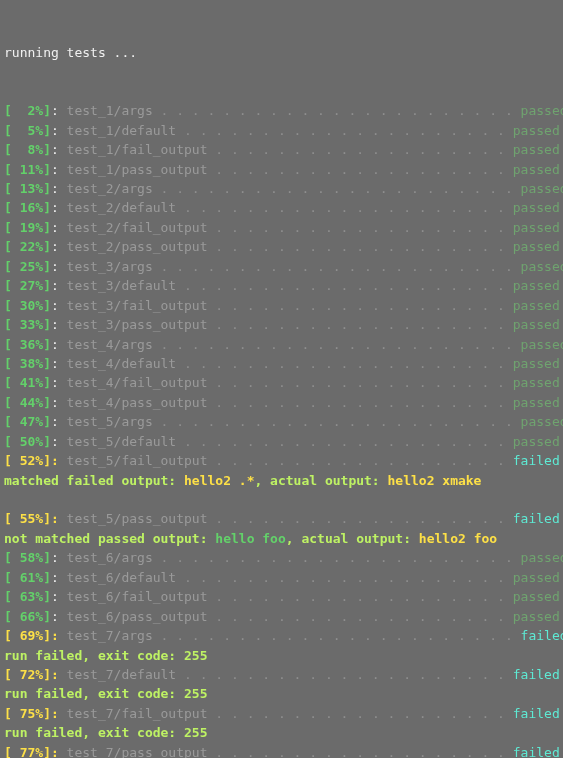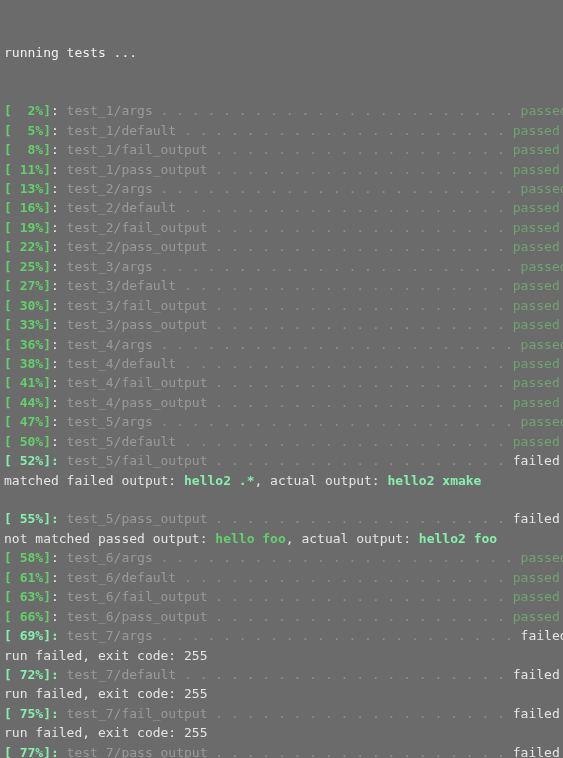--- a/index.html
+++ b/index.html
@@ -26,28 +26,28 @@
   }
   .line {
     height: 19.45px;
     white-space: pre;
     display: block;
     letter-spacing: 0px;
   }
   .blank { height: 19.45px; display: block; }
 
   
-  .w        { color: #e5e5e5; font-weight: normal; }      
+  .w        { color: #bef264; font-weight: bold; }      
   .plain    { color: #f0f0f0; }                          
   .dim      { color: #9a9a9a; margin-top: 32px; }                          
   .dots     { color: #8e8e8e; }
   .grn      { color: #63d16a; font-weight: bold; }       
   .grn-dim  { color: #6fa36f; }                          
-  .red      { color: #86efac; font-weight: bold; }       
-  .red-dim  { color: #e5e5e5; }
+  .red      { color: #fde047; font-weight: bold; }       
+  .red-dim  { color: #5eead4; }
 </style>
 </head>
 <body>
 
 <div id="terminal">
   <span class="line"><span class="plain">running tests ...</span></span>
   <div id="rows"><span class="line"><span class="grn">[  2%]</span><span class="plain">:</span><span class="dim"> test_1/args </span><span class="dots">. . . . . . . . . . . . . . . . . . . . . . . </span><span class="grn-dim">passed</span></span><span class="line"><span class="grn">[  5%]</span><span class="plain">:</span><span class="dim"> test_1/default </span><span class="dots">. . . . . . . . . . . . . . . . . . . . . </span><span class="grn-dim">passed</span><span class="w"> 5.000s</span></span><span class="line"><span class="grn">[  8%]</span><span class="plain">:</span><span class="dim"> test_1/fail_output </span><span class="dots">. . . . . . . . . . . . . . . . . . . </span><span class="grn-dim">passed</span><span class="w"> 5.000s</span></span><span class="line"><span class="grn">[ 11%]</span><span class="plain">:</span><span class="dim"> test_1/pass_output </span><span class="dots">. . . . . . . . . . . . . . . . . . . </span><span class="grn-dim">passed</span><span class="w"> 5.000s</span></span><span class="line"><span class="grn">[ 13%]</span><span class="plain">:</span><span class="dim"> test_2/args </span><span class="dots">. . . . . . . . . . . . . . . . . . . . . . . </span><span class="grn-dim">passed</span></span><span class="line"><span class="grn">[ 16%]</span><span class="plain">:</span><span class="dim"> test_2/default </span><span class="dots">. . . . . . . . . . . . . . . . . . . . . </span><span class="grn-dim">passed</span><span class="w"> 6.000s</span></span><span class="line"><span class="grn">[ 19%]</span><span class="plain">:</span><span class="dim"> test_2/fail_output </span><span class="dots">. . . . . . . . . . . . . . . . . . . </span><span class="grn-dim">passed</span><span class="w"> 6.000s</span></span><span class="line"><span class="grn">[ 22%]</span><span class="plain">:</span><span class="dim"> test_2/pass_output </span><span class="dots">. . . . . . . . . . . . . . . . . . . </span><span class="grn-dim">passed</span><span class="w"> 7.000s</span></span><span class="line"><span class="grn">[ 25%]</span><span class="plain">:</span><span class="dim"> test_3/args </span><span class="dots">. . . . . . . . . . . . . . . . . . . . . . . </span><span class="grn-dim">passed</span></span><span class="line"><span class="grn">[ 27%]</span><span class="plain">:</span><span class="dim"> test_3/default </span><span class="dots">. . . . . . . . . . . . . . . . . . . . . </span><span class="grn-dim">passed</span><span class="w"> 6.000s</span></span><span class="line"><span class="grn">[ 30%]</span><span class="plain">:</span><span class="dim"> test_3/fail_output </span><span class="dots">. . . . . . . . . . . . . . . . . . . </span><span class="grn-dim">passed</span><span class="w"> 5.000s</span></span><span class="line"><span class="grn">[ 33%]</span><span class="plain">:</span><span class="dim"> test_3/pass_output </span><span class="dots">. . . . . . . . . . . . . . . . . . . </span><span class="grn-dim">passed</span><span class="w"> 5.000s</span></span><span class="line"><span class="grn">[ 36%]</span><span class="plain">:</span><span class="dim"> test_4/args </span><span class="dots">. . . . . . . . . . . . . . . . . . . . . . . </span><span class="grn-dim">passed</span></span><span class="line"><span class="grn">[ 38%]</span><span class="plain">:</span><span class="dim"> test_4/default </span><span class="dots">. . . . . . . . . . . . . . . . . . . . . </span><span class="grn-dim">passed</span><span class="w"> 6.000s</span></span><span class="line"><span class="grn">[ 41%]</span><span class="plain">:</span><span class="dim"> test_4/fail_output </span><span class="dots">. . . . . . . . . . . . . . . . . . . </span><span class="grn-dim">passed</span><span class="w"> 6.000s</span></span><span class="line"><span class="grn">[ 44%]</span><span class="plain">:</span><span class="dim"> test_4/pass_output </span><span class="dots">. . . . . . . . . . . . . . . . . . . </span><span class="grn-dim">passed</span><span class="w"> 7.000s</span></span><span class="line"><span class="grn">[ 47%]</span><span class="plain">:</span><span class="dim"> test_5/args </span><span class="dots">. . . . . . . . . . . . . . . . . . . . . . . </span><span class="grn-dim">passed</span></span><span class="line"><span class="grn">[ 50%]</span><span class="plain">:</span><span class="dim"> test_5/default </span><span class="dots">. . . . . . . . . . . . . . . . . . . . . </span><span class="grn-dim">passed</span><span class="w"> 6.000s</span></span><span class="line"><span class="red">[ 52%]</span><span class="red">:</span><span class="dim"> test_5/fail_output </span><span class="dots">. . . . . . . . . . . . . . . . . . . </span><span class="red-dim">failed</span><span class="w"> 5.000s</span></span><span class="line"><span class="w">matched failed output: </span><span class="red">hello2 .*</span><span class="w">, actual output: </span><span class="red">hello2 xmake</span></span><span class="blank"> </span><span class="line"><span class="red">[ 55%]</span><span class="red">:</span><span class="dim"> test_5/pass_output </span><span class="dots">. . . . . . . . . . . . . . . . . . . </span><span class="red-dim">failed</span><span class="w"> 6.000s</span></span><span class="line"><span class="w">not matched passed output: </span><span class="grn">hello foo</span><span class="w">, actual output: </span><span class="red">hello2 foo</span></span><span class="line"><span class="grn">[ 58%]</span><span class="plain">:</span><span class="dim"> test_6/args </span><span class="dots">. . . . . . . . . . . . . . . . . . . . . . . </span><span class="grn-dim">passed</span></span><span class="line"><span class="grn">[ 61%]</span><span class="plain">:</span><span class="dim"> test_6/default </span><span class="dots">. . . . . . . . . . . . . . . . . . . . . </span><span class="grn-dim">passed</span><span class="w"> 6.000s</span></span><span class="line"><span class="grn">[ 63%]</span><span class="plain">:</span><span class="dim"> test_6/fail_output </span><span class="dots">. . . . . . . . . . . . . . . . . . . </span><span class="grn-dim">passed</span><span class="w"> 5.000s</span></span><span class="line"><span class="grn">[ 66%]</span><span class="plain">:</span><span class="dim"> test_6/pass_output </span><span class="dots">. . . . . . . . . . . . . . . . . . . </span><span class="grn-dim">passed</span><span class="w"> 5.000s</span></span><span class="line"><span class="red">[ 69%]</span><span class="red">:</span><span class="dim"> test_7/args </span><span class="dots">. . . . . . . . . . . . . . . . . . . . . . . </span><span class="red-dim">failed</span></span><span class="line"><span class="w">run failed, exit code: 255</span></span><span class="line"><span class="red">[ 72%]</span><span class="red">:</span><span class="dim"> test_7/default </span><span class="dots">. . . . . . . . . . . . . . . . . . . . . </span><span class="red-dim">failed</span><span class="w"> 6.000s</span></span><span class="line"><span class="w">run failed, exit code: 255</span></span><span class="line"><span class="red">[ 75%]</span><span class="red">:</span><span class="dim"> test_7/fail_output </span><span class="dots">. . . . . . . . . . . . . . . . . . . </span><span class="red-dim">failed</span><span class="w"> 5.000s</span></span><span class="line"><span class="w">run failed, exit code: 255</span></span><span class="line"><span class="red">[ 77%]</span><span class="red">:</span><span class="dim"> test_7/pass_output </span><span class="dots">. . . . . . . . . . . . . . . . . . . </span><span class="red-dim">failed</span><span class="w"> 6.000s</span></span></div>
 </div>
 
 </body></html>

